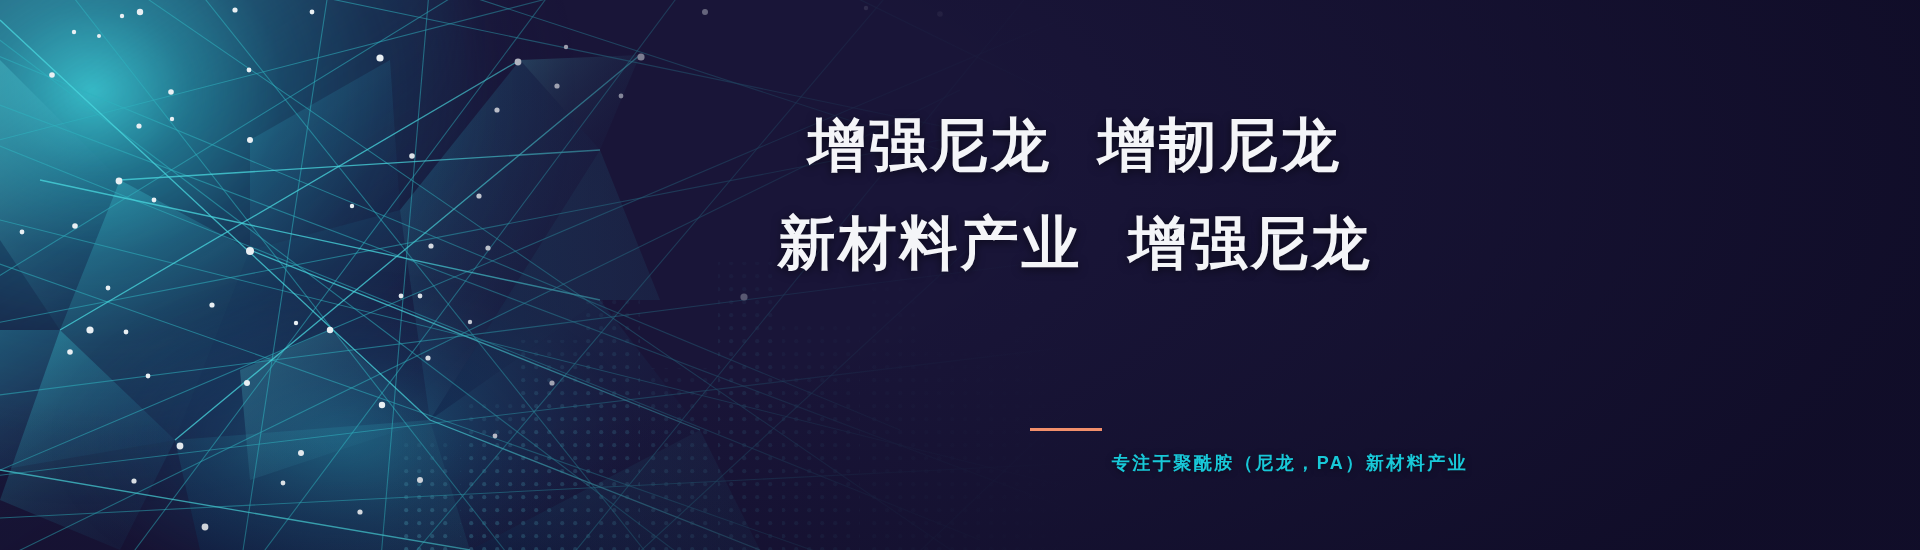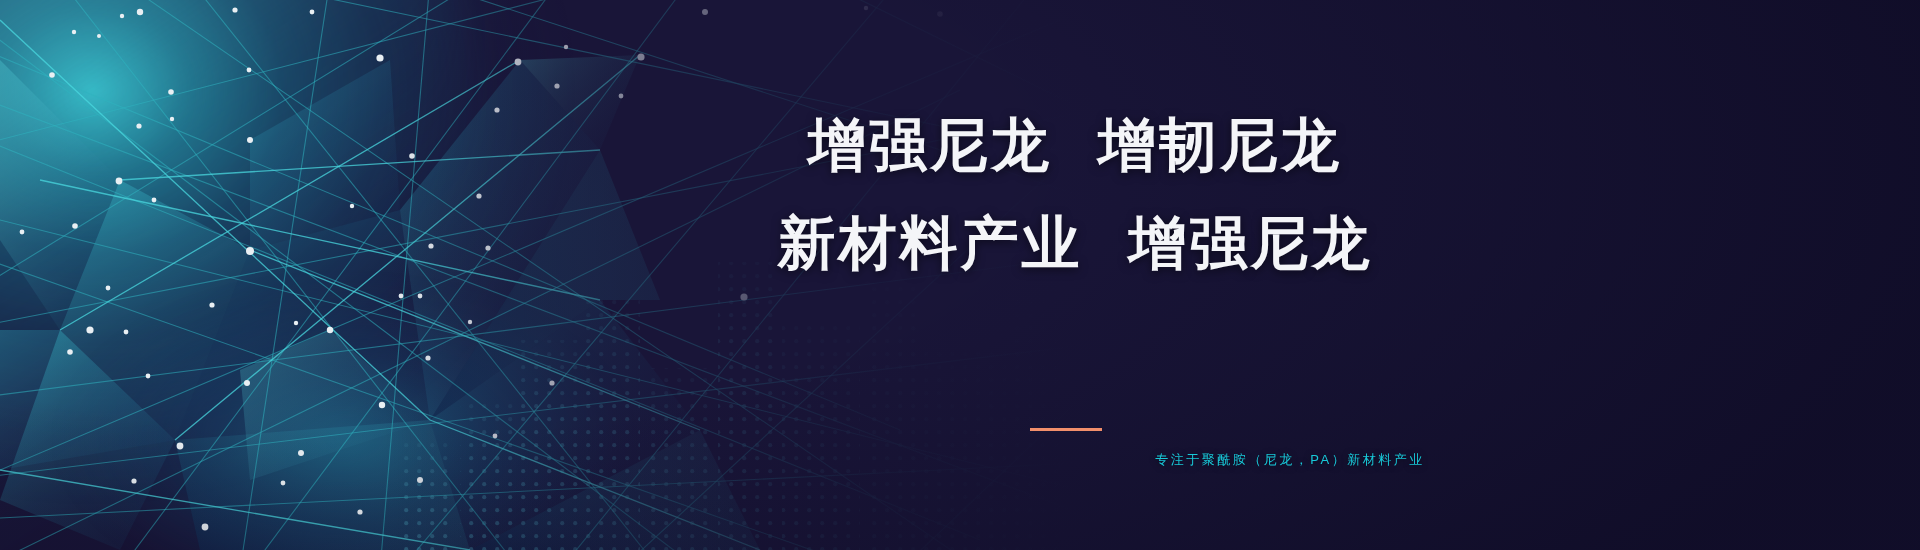--- a/index.html
+++ b/index.html
@@ -93,22 +93,22 @@
     top:428px;
     width:520px;
   }
   .divider{
     width:72px;height:3px;
     background:#f28f6b;
     margin-bottom:20px;
   }
   .tagline{
     color:#18c8d8;
-    font-size:13px;
-    font-weight:normal;
+    font-size:18px;
+    font-weight:bold;
     letter-spacing:2.5px;
     white-space:nowrap;
     text-shadow:0 1px 6px rgba(0,0,0,0.5);
   }
 </style>
 </head>
 <body>
 
 <div class="banner">
 

